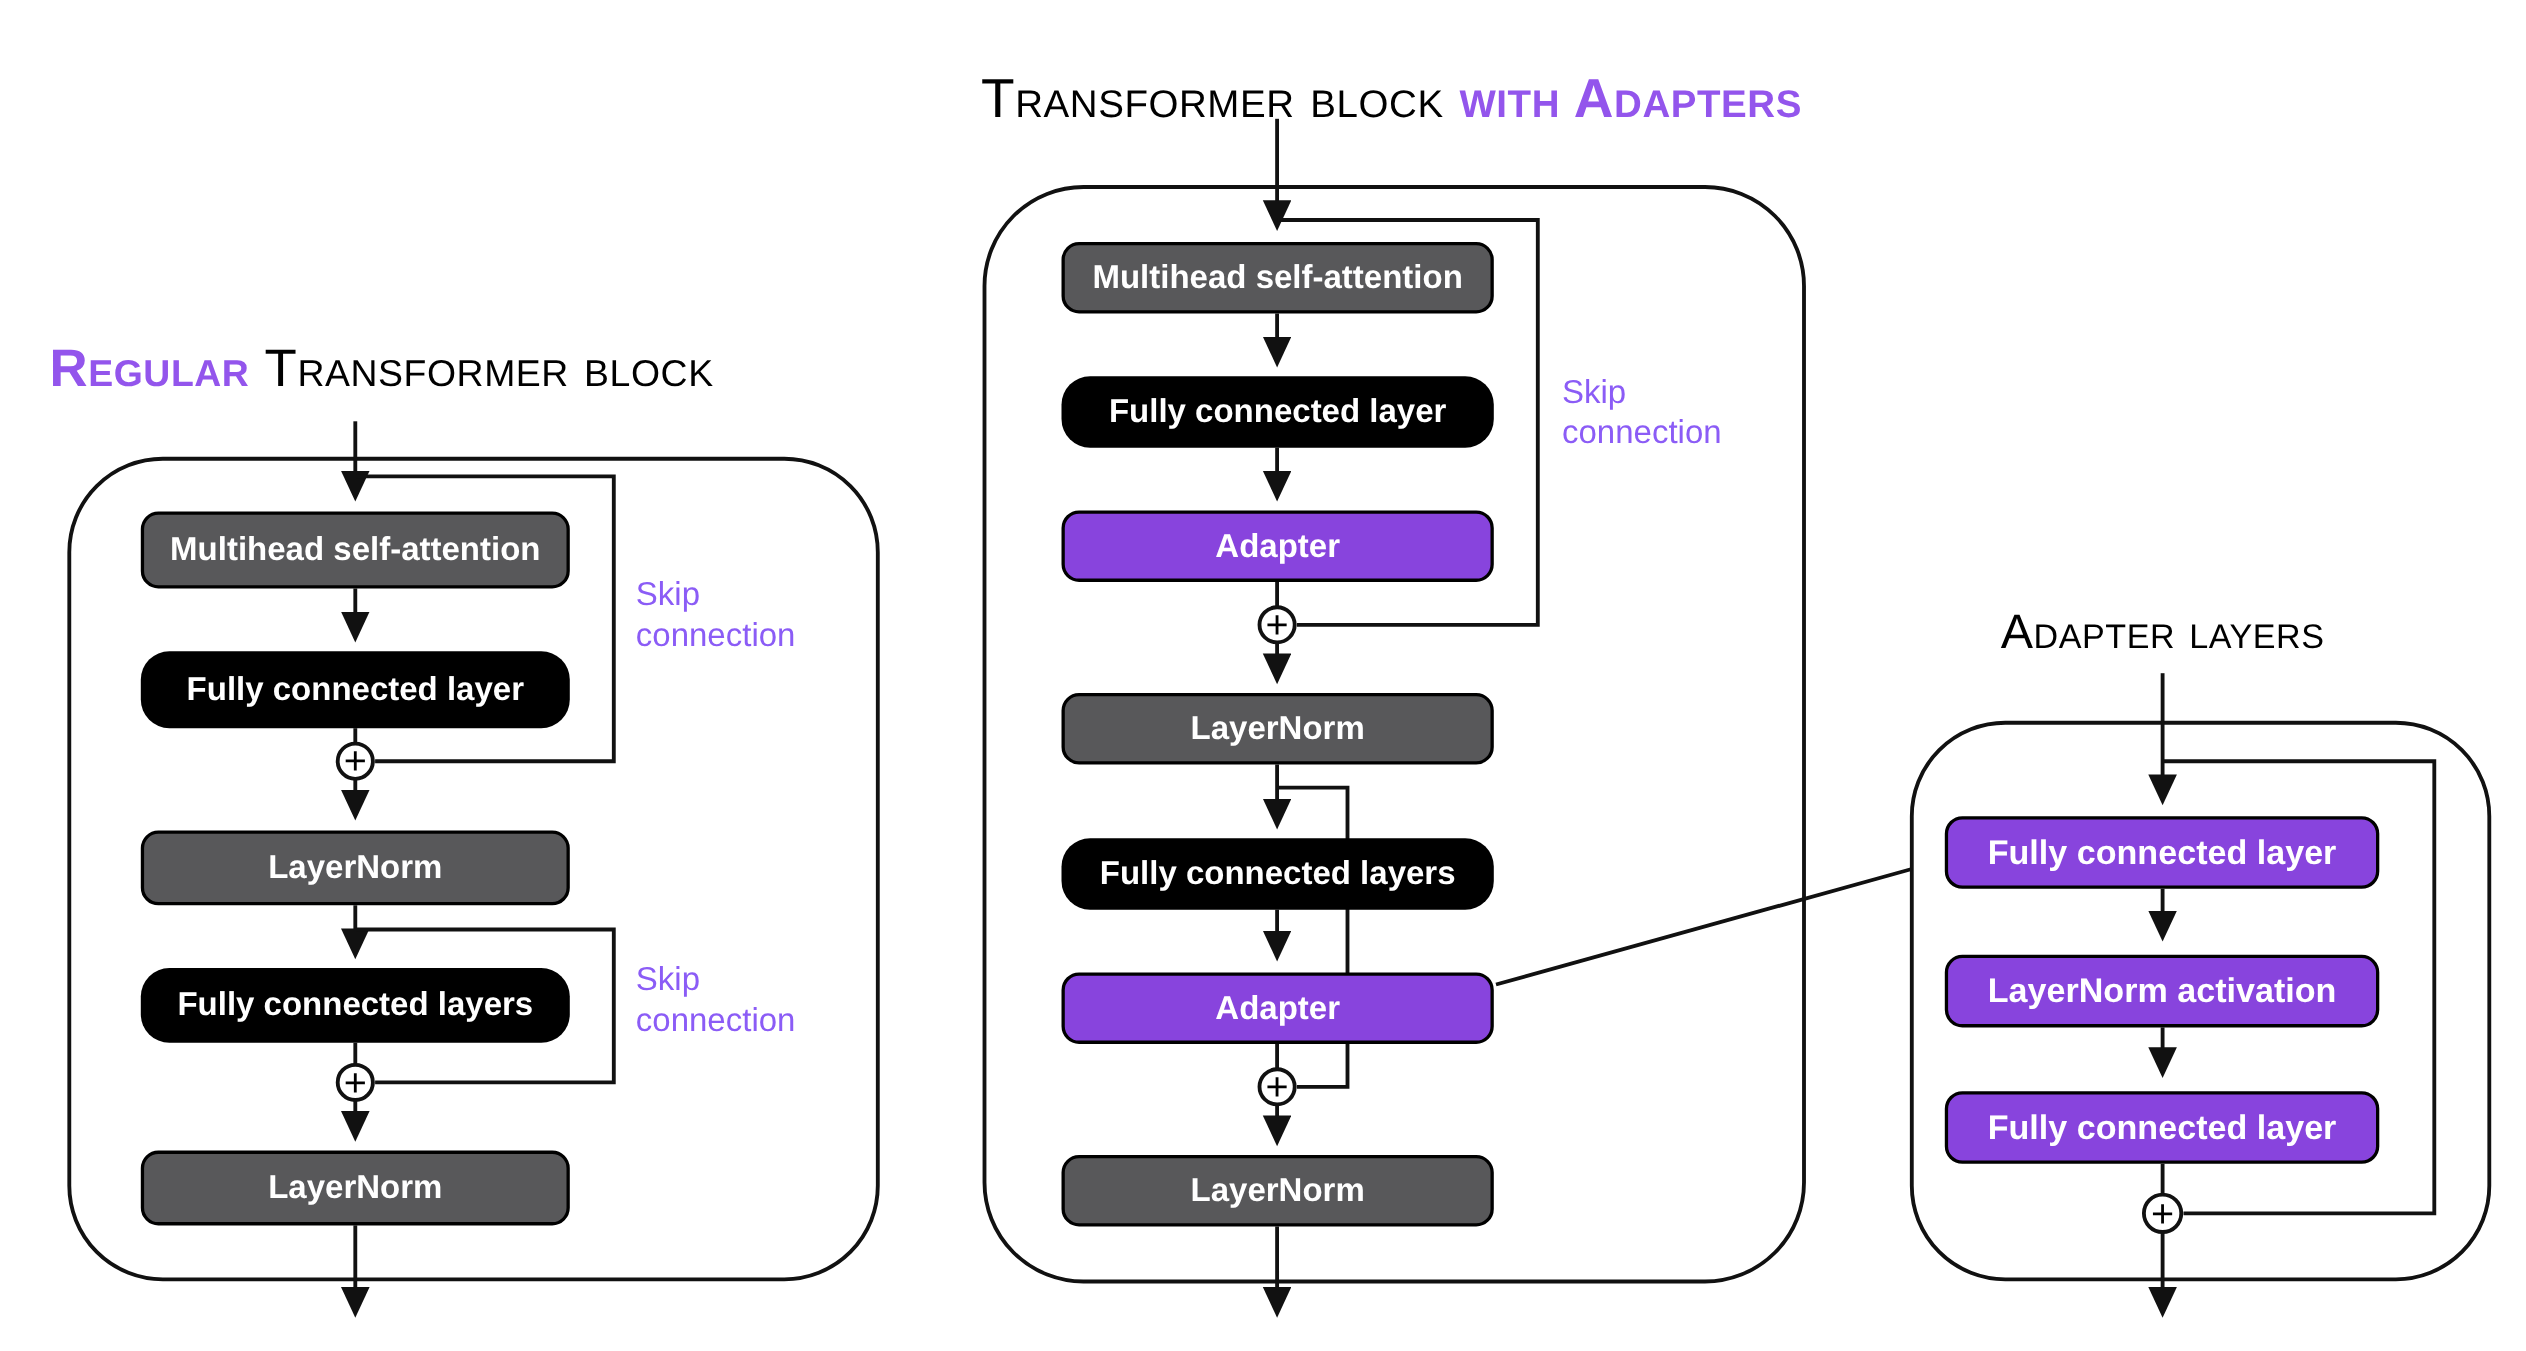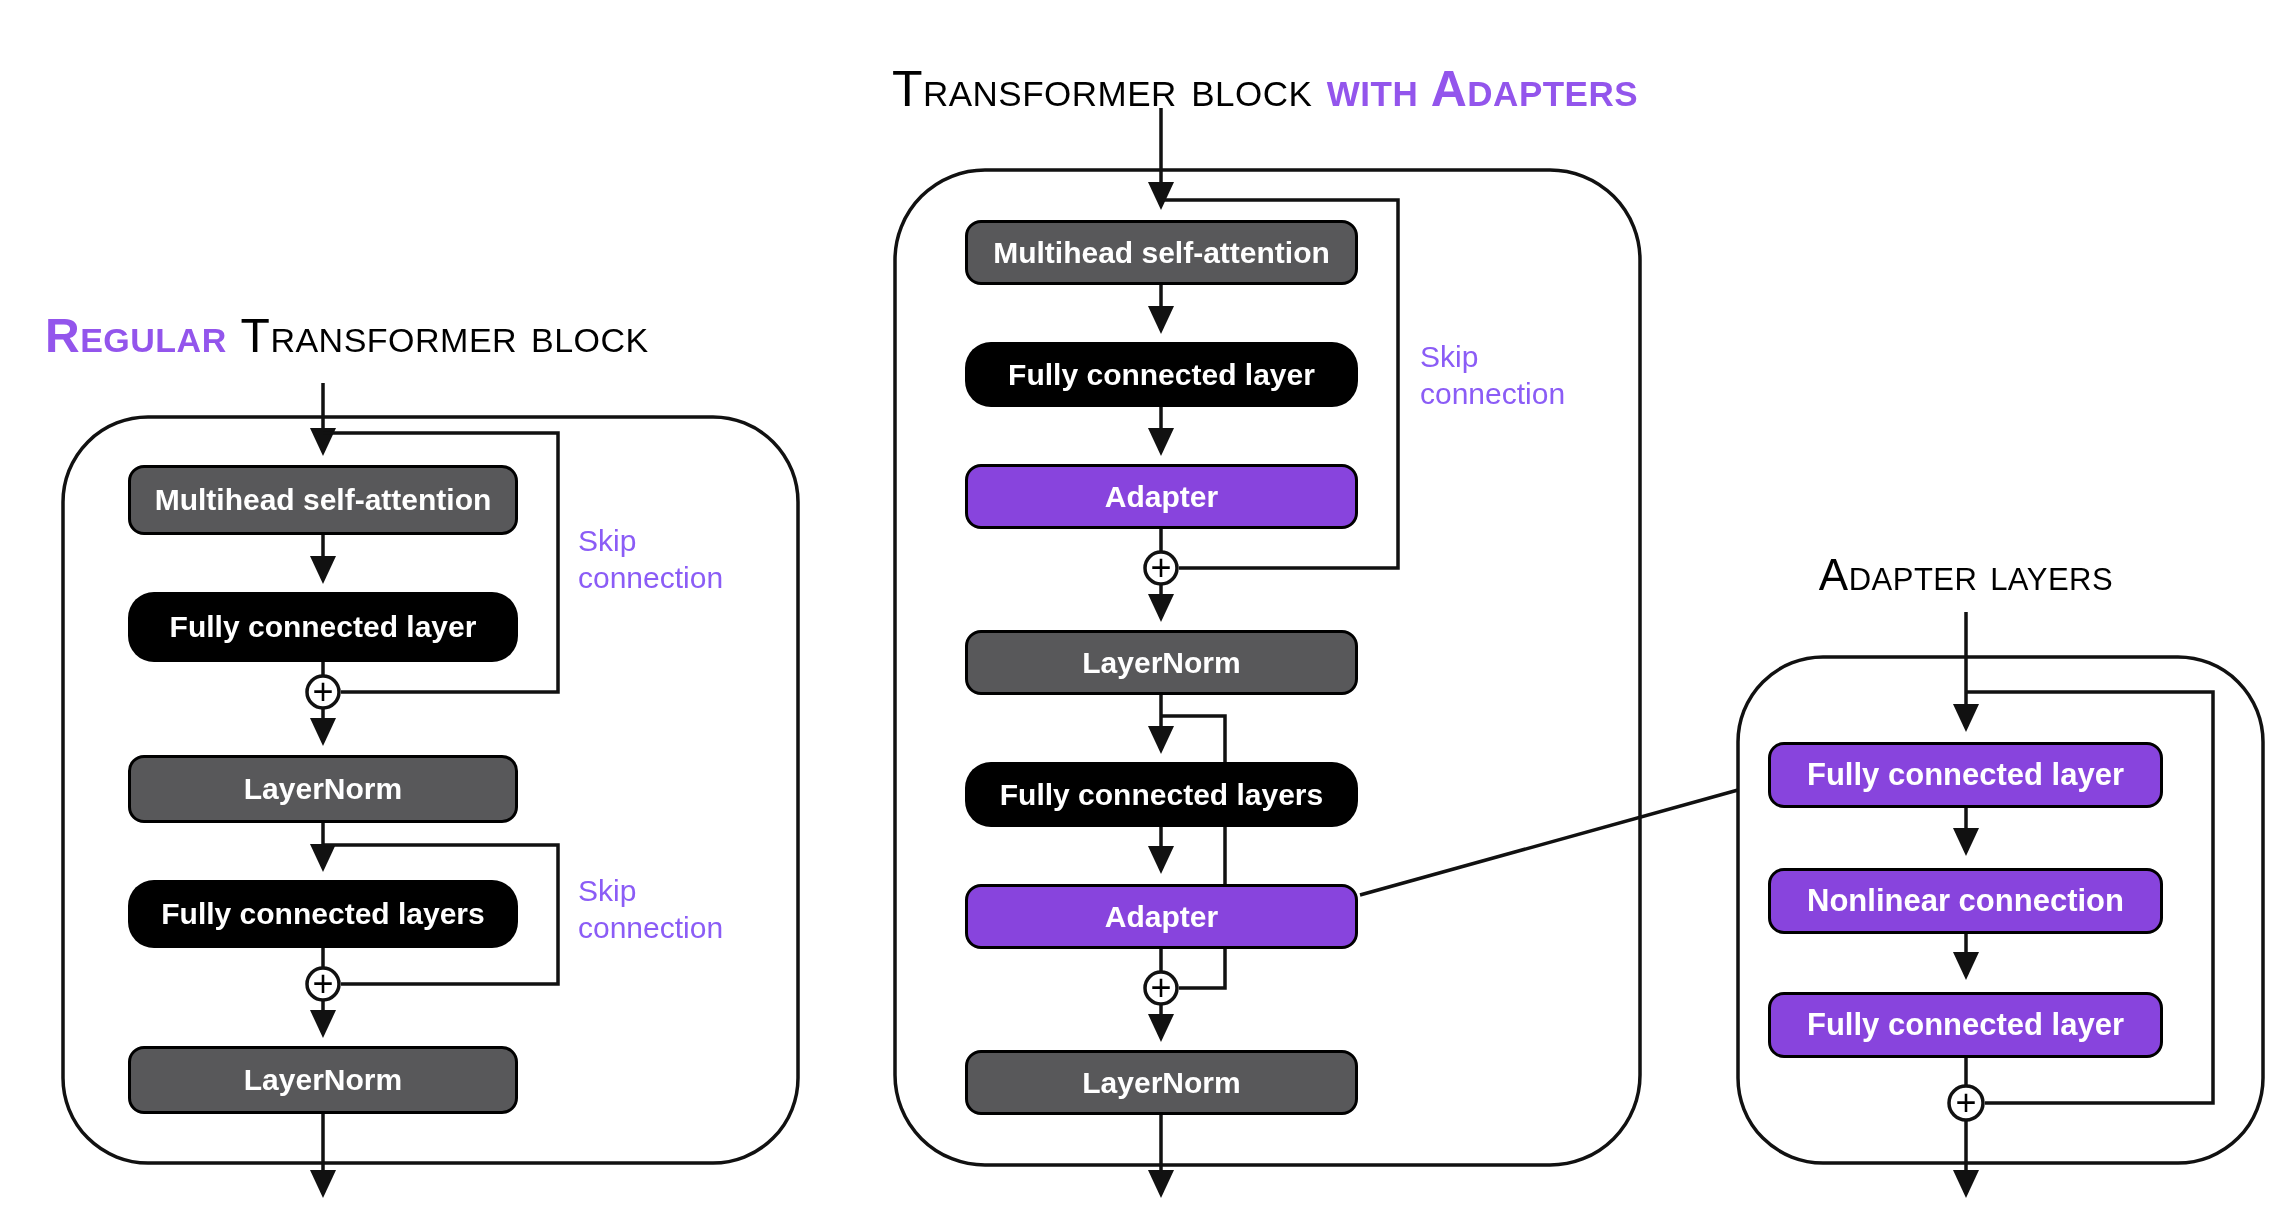--- a/index.html
+++ b/index.html
@@ -126,20 +126,20 @@
 
   <div class="box gray" style="left:965px;top:220px;width:393px;height:65px">Multihead self-attention</div>
   <div class="box black" style="left:965px;top:342px;width:393px;height:65px">Fully connected layer</div>
   <div class="box purple" style="left:965px;top:464px;width:393px;height:65px">Adapter</div>
   <div class="box gray" style="left:965px;top:630px;width:393px;height:65px">LayerNorm</div>
   <div class="box black" style="left:965px;top:762px;width:393px;height:65px">Fully connected layers</div>
   <div class="box purple" style="left:965px;top:884px;width:393px;height:65px">Adapter</div>
   <div class="box gray" style="left:965px;top:1050px;width:393px;height:65px">LayerNorm</div>
 
   <div class="box purple big" style="left:1768px;top:742px;width:395px;height:66px">Fully connected layer</div>
-  <div class="box purple big" style="left:1768px;top:868px;width:395px;height:66px">Nonlinear connection</div>
+  <div class="box purple big" style="left:1768px;top:868px;width:395px;height:66px">LayerNorm activation</div>
   <div class="box purple big" style="left:1768px;top:992px;width:395px;height:66px">Fully connected layer</div>
 
   <div class="skip-label" style="left:578px;top:522px">Skip connection</div>
   <div class="skip-label" style="left:578px;top:872px">Skip connection</div>
   <div class="skip-label" style="left:1420px;top:338px">Skip connection</div>
 
 </div>
 
 </body></html>

